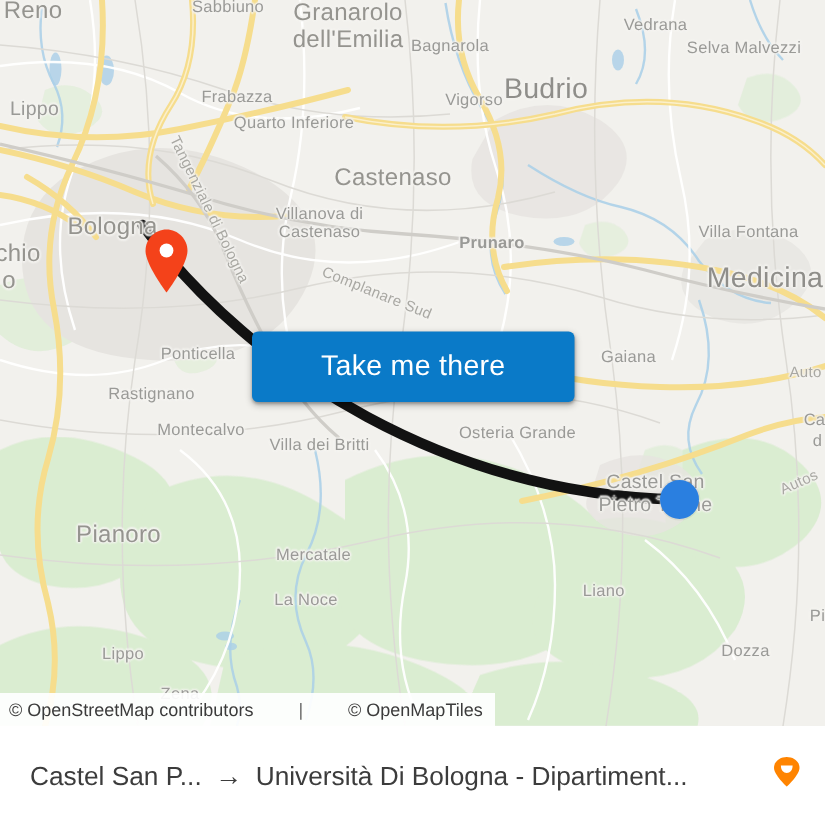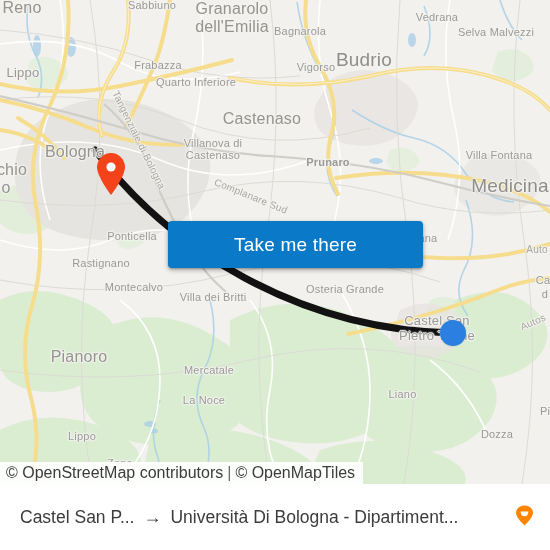--- a/index.html
+++ b/index.html
@@ -62,21 +62,21 @@
     margin-left: -13px; margin-top: -13px;
     background: #2a7fe0;
     border-radius: 50%;
     box-shadow: 0 0 0 1px rgba(0,0,0,.06);
   }
 
   
   #take-me-there {
     position: absolute;
     left: 168px; top: 221px;
-    width: 255px; height: 47px;
+    width: 215px; height: 47px;
     background: #0a7ac8;
     border: none;
     border-radius: 4px;
     color: #ffffff;
     font-size: 19px;
     font-family: "Liberation Sans", sans-serif;
     letter-spacing: .2px;
     cursor: pointer;
     box-shadow: 0 2px 5px rgba(0,0,0,.30), 0 1px 2px rgba(0,0,0,.22);
     display: flex;
@@ -86,24 +86,25 @@
 
   
   #attribution {
     position: absolute;
     left: 0; top: 462px;
     height: 22px;
     padding: 0 8px 0 6px;
     background: rgba(255,255,255,.92);
     display: flex;
     align-items: center;
-    font-size: 16px;
+    font-size: 12px;
     color: #3b3b3b;
     font-family: "Liberation Sans", sans-serif;
     white-space: nowrap;
+    gap: 26px;
   }
   #attribution .sep { margin: 0 4px; color: #6b6b6b; }
 
   
   #footer {
     position: absolute;
     left: 0; top: 484px;
     width: 550px; height: 66px;
     background: #ffffff;
     display: flex;

